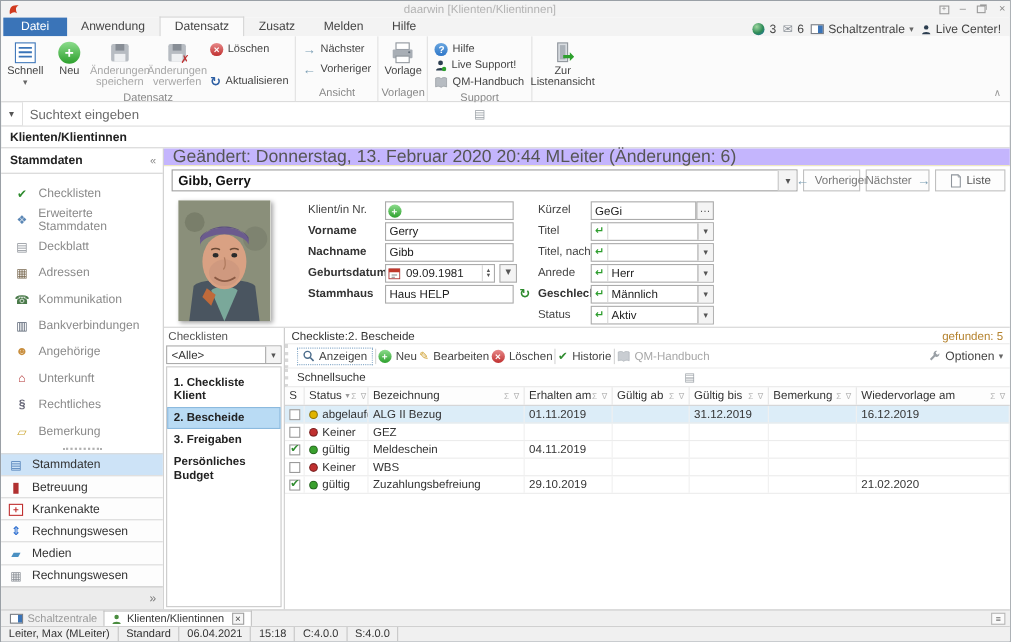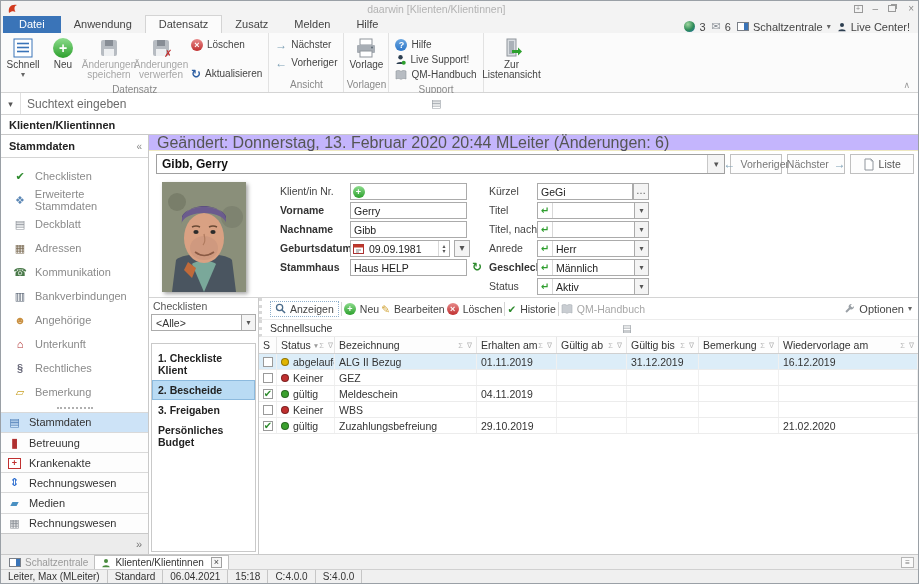--- a/index.html
+++ b/index.html
@@ -106,21 +106,21 @@
   .lookup { color:#2e9e2e; font-weight:bold; font-size:10px; width:15px; text-align:center; border-right:1px solid #d8d8d8; align-self:stretch; line-height:15px; }
   .combo-dd { width:14px; align-self:stretch; border-left:1px solid #ababab; background:#f4f4f4; display:flex; align-items:center; justify-content:center; font-size:8px; color:#555; }
   .spincol { width:11px; align-self:stretch; border-left:1px solid #d8d8d8; display:flex; flex-direction:column; align-items:center; justify-content:center; font-size:6px; color:#555; line-height:5px; }
   .extbtn { position:absolute; height:17px; width:16px; border:1px solid #ababab; background:#f4f4f4; text-align:center; line-height:14px; color:#555; font-size:10px; }
   .exticon { position:absolute; height:17px; width:16px; text-align:center; line-height:17px; color:#2e8b2e; font-weight:bold; font-size:12px; }
 
   
   .bottom { flex:1; display:flex; min-height:0; }
   .clpanel { width:110px; border-right:1px solid #c9c9c9; display:flex; flex-direction:column; }
   .clpanel .cltitle { height:14px; font-size:10.5px; color:#555; padding:2px 0 0 4px; }
-  .clfilter { height:17px; margin:2px 2px 12px 2px; border:1px solid #ababab; display:flex; align-items:center; }
+  .clfilter { height:17px; margin:2px 2px 2px 2px; border:1px solid #ababab; display:flex; align-items:center; }
   .clfilter .val { flex:1; padding-left:4px; font-size:10.5px; color:#333; }
   .clfilter .dd { width:14px; align-self:stretch; border-left:1px solid #ababab; background:#f4f4f4; display:flex; align-items:center; justify-content:center; font-size:8px; color:#555; }
   .cllist { flex:1; border:1px solid #c9c9c9; margin:0 2px 2px 2px; background:#fff; padding-top:4px; }
   .clitem { padding:4px 2px 4px 6px; font-weight:bold; color:#222; font-size:10.5px; cursor:default; }
   .clitem.selected { background:#b9dbf4; border:1px solid #8cbade; padding:3px 1px 3px 5px; }
 
   .detail { flex:1; display:flex; flex-direction:column; min-width:0; }
   .dtitle { height:15px; display:flex; align-items:center; padding:1px 6px 0; color:#333; font-size:10.5px; border-bottom:1px solid #ececec; }
   .dfound { margin-left:auto; color:#b5832f; }
   .dtoolbar { height:22px; display:flex; align-items:center; gap:2px; padding:0 6px 0 8px; border-bottom:1px solid #ececec; border-left:3px dotted #d8d8d8; }
@@ -570,20 +570,24 @@
             </div>
           <div class="cllist">
             <div class="clitem">1. Checkliste Klient</div>
             <div class="clitem selected">2. Bescheide</div>
             <div class="clitem">3. Freigaben</div>
             <div class="clitem">Persönliches Budget</div>
           </div>
         </div>
 
         <div class="detail">
+          <div class="dtitle">
+            <span>Checkliste:2. Bescheide</span>
+            <span class="dfound">gefunden: 5</span>
+          </div>
           <div class="dtoolbar">
             <span class="tbtn focus">
                 <svg width="11" height="11" viewBox="0 0 12 12">
                   <circle cx="5" cy="5" r="3.4" fill="none" stroke="#4a6b8a" stroke-width="1.4"></circle>
                   <line x1="7.6" y1="7.6" x2="11" y2="11" stroke="#4a6b8a" stroke-width="1.6"></line>
                 </svg>
                 <span>Anzeigen</span>
               </span>
             <span class="tsep"></span>
             <span class="tbtn">

